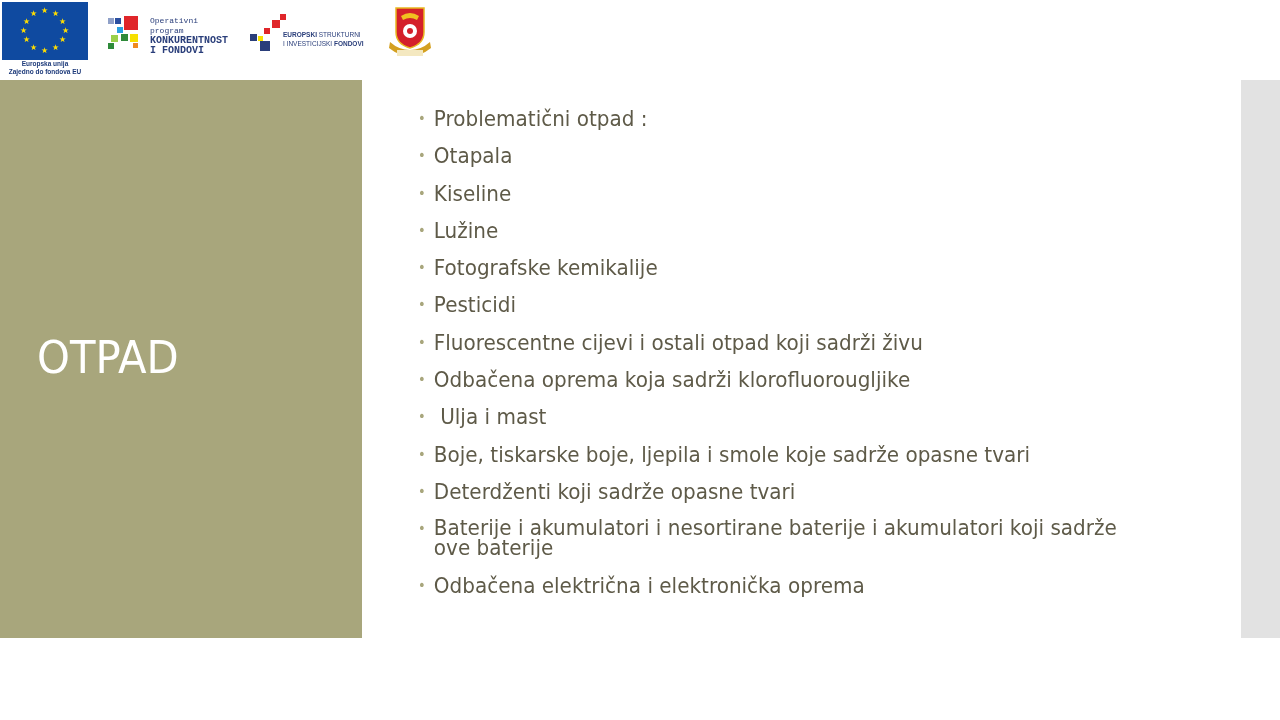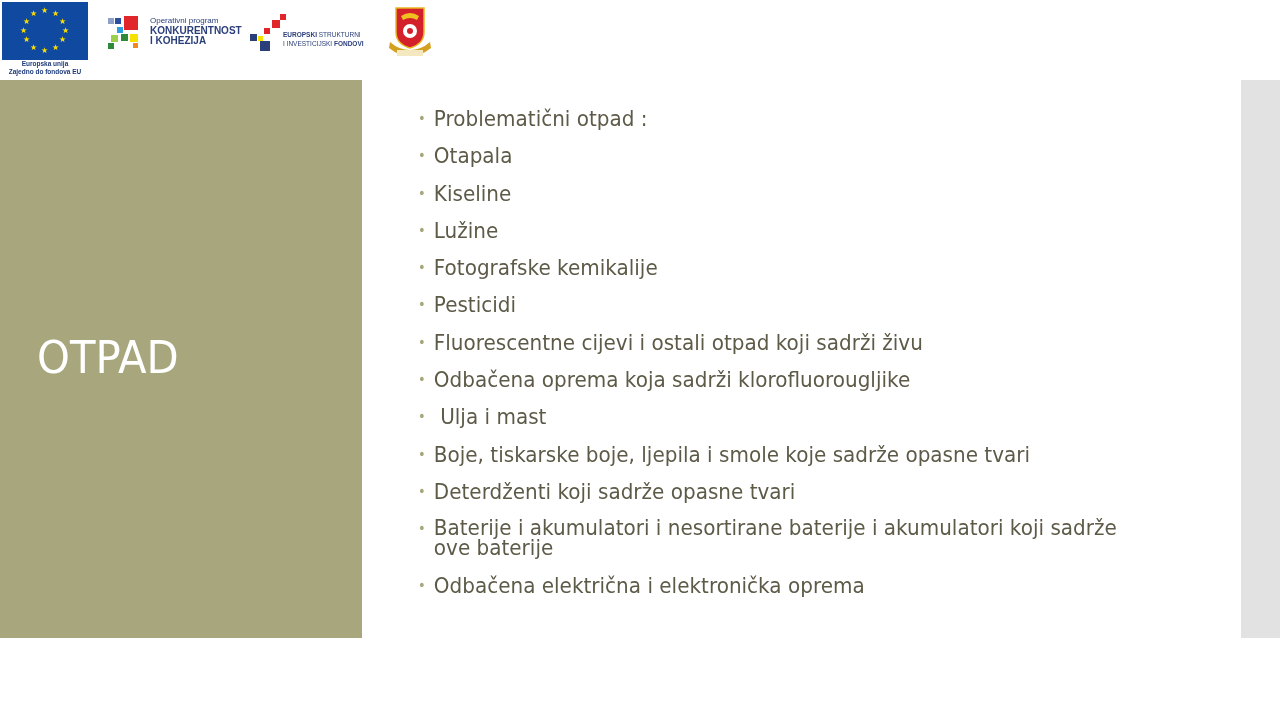--- a/index.html
+++ b/index.html
@@ -6,21 +6,21 @@
     body {
       width: 1280px; height: 720px; position: relative; overflow: hidden;
       background: #ffffff;
       font-family: "Liberation Sans", sans-serif;
     }
     .logo-bar { position: absolute; left: 0; top: 0; width: 440px; height: 80px; }
     .eu-logo { position: absolute; left: 2px; top: 2px; width: 86px; height: 58px; background: #0f4aa0; }
     .eu-logo .star { position: absolute; color: #ffdd00; font-size: 8px; line-height: 8px; }
     .eu-caption { position: absolute; left: 0; top: 60px; width: 90px; text-align: center;
       font-size: 6.5px; font-weight: bold; color: #1d3a7a; line-height: 8px; }
-    .op-logo { position: absolute; left: 108px; top: 14px; width: 120px; height: 40px; }
+    .op-logo { position: absolute; left: 108px; top: 14px; width: 120px; height: 40px; font-family: Liberation Mono, monospace; }
     .op-sq { position: absolute; }
     .op-text { position: absolute; left: 42px; top: 2px; font-size: 8px; line-height: 10px; color: #2a3e7a; }
     .op-text b { display: block; font-size: 10px; }
     .esi-logo { position: absolute; left: 248px; top: 12px; width: 120px; height: 44px; }
     .esi-text { position: absolute; left: 35px; top: 18px; font-size: 6.5px; line-height: 9px; color: #2a3e7a; white-space: nowrap; }
     .crest { position: absolute; left: 387px; top: 6px; width: 46px; height: 52px; }
 
     .left-panel { position: absolute; left: 0; top: 80px; width: 362px; height: 558px; background: #a8a67c; }
     .slide-title { position: absolute; left: 37px; top: 332px; font-size: 44px; color: #ffffff;
       font-family: "DejaVu Sans", sans-serif; font-weight: normal; letter-spacing: 0px; transform: scaleX(0.95); transform-origin: left; }
@@ -62,21 +62,21 @@
     <div class="op-sq" style="left:16px;top:2px;width:14px;height:14px;background:#e0262a"></div>
     <div class="op-sq" style="left:9px;top:13px;width:6px;height:6px;background:#2aa0e0"></div>
     <div class="op-sq" style="left:3px;top:21px;width:7px;height:7px;background:#9ad04a"></div>
     <div class="op-sq" style="left:13px;top:20px;width:7px;height:7px;background:#2e8a3a"></div>
     <div class="op-sq" style="left:22px;top:20px;width:8px;height:8px;background:#f6e000"></div>
     <div class="op-sq" style="left:0;top:29px;width:6px;height:6px;background:#2e8a3a"></div>
     <div class="op-sq" style="left:25px;top:29px;width:5px;height:5px;background:#f08a20"></div>
     <div class="op-text">
       <span>Operativni program</span>
       <b>KONKURENTNOST</b>
-      <b>I KOHEZIJA</b>
+      <b>I FONDOVI</b>
     </div>
   </div>
 
   <div class="esi-logo">
     <div class="op-sq" style="left:32px;top:2px;width:6px;height:6px;background:#e0262a"></div>
     <div class="op-sq" style="left:24px;top:8px;width:8px;height:8px;background:#e0262a"></div>
     <div class="op-sq" style="left:16px;top:16px;width:6px;height:6px;background:#e0262a"></div>
     <div class="op-sq" style="left:2px;top:22px;width:7px;height:7px;background:#2a3e7a"></div>
     <div class="op-sq" style="left:10px;top:24px;width:5px;height:5px;background:#f6e000"></div>
     <div class="op-sq" style="left:12px;top:29px;width:10px;height:10px;background:#2a3e7a"></div>

